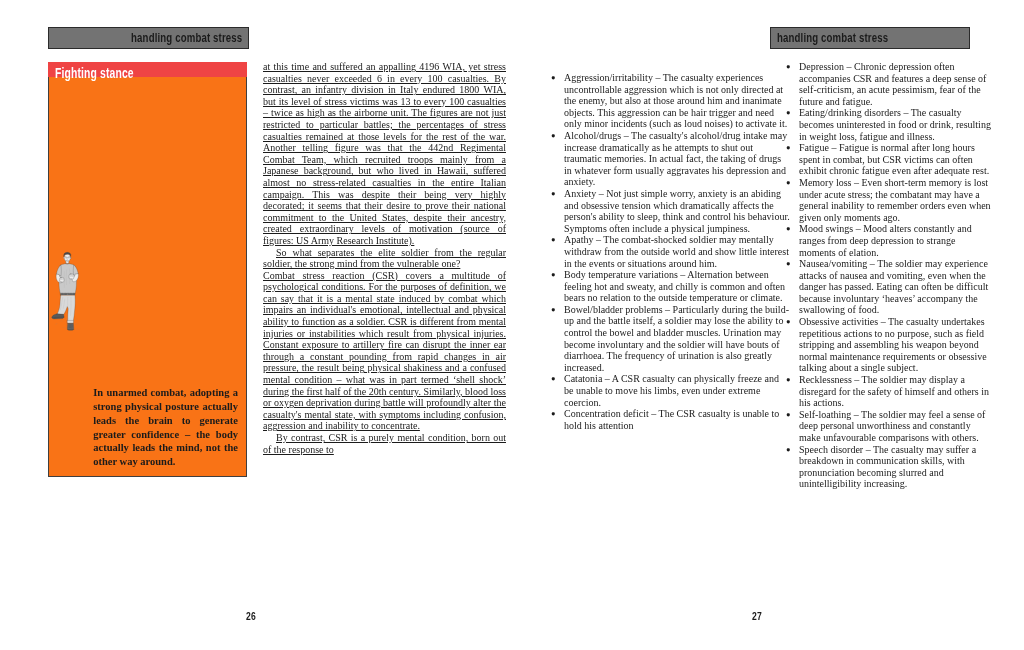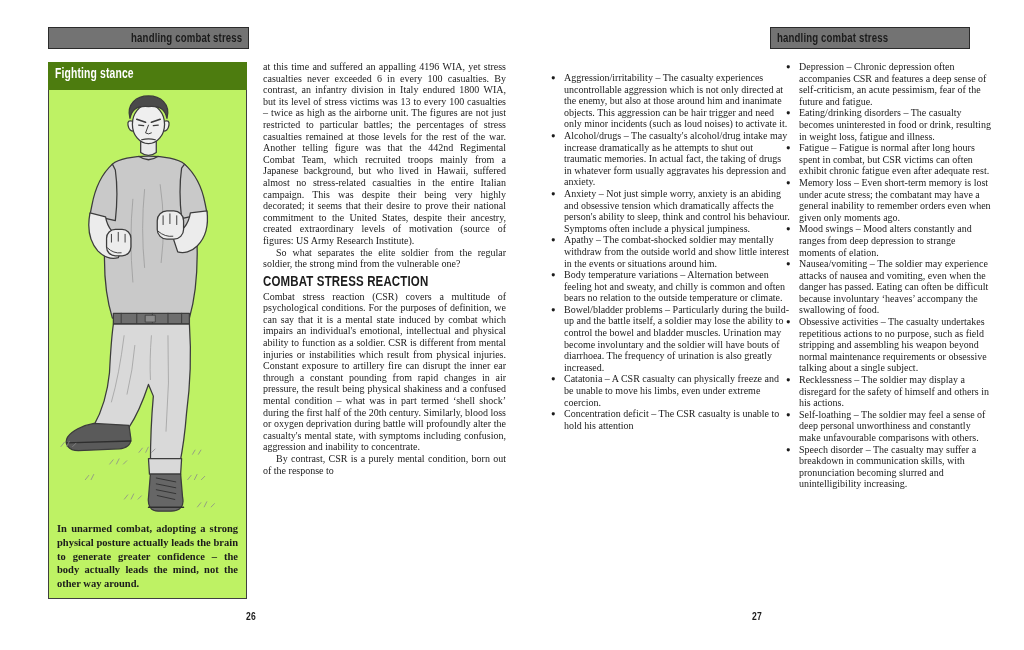--- a/index.html
+++ b/index.html
@@ -19,41 +19,41 @@
 
   .header-box{
     border:1px solid #2b2b2b;height:20px;line-height:20px;font-size:13px;background:#737373;
   }
   .header-box.align-right{text-align:right;padding-right:6px;width:193px;}
   .header-box.align-left{text-align:left;padding-left:6px;width:192px;}
 
   
   .figure{left:48px;top:62px;width:199px;}
   .fig-title{
-    background:#4d7c0f;color:#ffffff;height:28px;line-height:23px;
+    background:#ef4444;color:#ffffff;height:15px;line-height:23px;
     padding-left:7px;font-size:14px;
   }
   .fig-body{
-    border:1px solid #3f3f3f;border-top:none;height:509px;background:#bef264;
-    display:flex;flex-direction:column;box-sizing:border-box;
+    border:1px solid #3f3f3f;border-top:none;height:400px;background:#f97316;
+    display:flex;flex-direction:row;box-sizing:border-box;
   }
   .fig-body svg{display:block;margin:2px auto 0;}
   figure{margin:0;}
   figcaption{
     margin-top:auto;font-weight:700;font-size:10.5px;line-height:13.8px;
     padding:0 8px 7px 8px;text-align:justify;
   }
 
   
   .col{font-size:10px;line-height:11.6px;}
   .col1{left:263px;top:61px;width:243px;}
   .col2{left:551px;top:61px;width:239px;}
   .col3{left:786px;top:61px;width:207px;}
   .col p{margin:0;}
-  .just{text-align:justify;}
+  .just{text-align:justify;text-decoration:underline;}
   .indent{text-indent:13px;}
   h2.csr{margin:4px 0 2px 0;font-size:14px;line-height:15px;font-weight:700;}
   h2.csr .cond{transform:scaleX(0.82);}
 
   .bullets{list-style:none;margin:0;padding:0;}
   .col2 .bullets{margin-top:11px;}
   .bullets li{position:relative;padding-left:13px;text-align:left;}
   .bm{position:absolute;left:0;top:0;font-size:7.5px;line-height:11.6px;}
   .bullets b{font-weight:400;text-align:center;}
   .cont{margin-left:13px;text-align:left;}
@@ -144,23 +144,20 @@
             <path d="M145,372 l3,-5 m3,5 l3,-5"></path>
           </g>
         </svg>
         <figcaption>In unarmed combat, adopting a strong physical posture actually leads the brain to generate greater confidence – the body actually leads the mind, not the other way around.</figcaption>
       </div>
     </figure>
 
     <div class="abs col col1">
       <p class="just">at this time and suffered an appalling 4196 WIA, yet stress casualties never exceeded 6 in every 100 casualties. By contrast, an infantry division in Italy endured 1800 WIA, but its level of stress victims was 13 to every 100 casualties – twice as high as the airborne unit. The figures are not just restricted to particular battles; the percentages of stress casualties remained at those levels for the rest of the war. Another telling figure was that the 442nd Regimental Combat Team, which recruited troops mainly from a Japanese background, but who lived in Hawaii, suffered almost no stress-related casualties in the entire Italian campaign. This was despite their being very highly decorated; it seems that their desire to prove their national commitment to the United States, despite their ancestry, created extraordinary levels of motivation (source of figures: US Army Research Institute).</p>
       <p class="just indent">So what separates the elite soldier from the regular soldier, the strong mind from the vulnerable one?</p>
-      <h2 class="csr">
-        <span class="cond">COMBAT STRESS REACTION</span>
-      </h2>
       <p class="just">Combat stress reaction (CSR) covers a multitude of psychological conditions. For the purposes of definition, we can say that it is a mental state induced by combat which impairs an individual's emotional, intellectual and physical ability to function as a soldier. CSR is different from mental injuries or instabilities which result from physical injuries. Constant exposure to artillery fire can disrupt the inner ear through a constant pounding from rapid changes in air pressure, the result being physical shakiness and a confused mental condition – what was in part termed ‘shell shock’ during the first half of the 20th century. Similarly, blood loss or oxygen deprivation during battle will profoundly alter the casualty's mental state, with symptoms including confusion, aggression and inability to concentrate.</p>
       <p class="just indent">By contrast, CSR is a purely mental condition, born out of the response to</p>
     </div>
 
     <div class="abs col col2">
       <ul class="bullets">
           <li><span class="bm">●</span><b>Aggression/irritability</b><span> – The casualty experiences uncontrollable aggression which is not only directed at the enemy, but also at those around him and inanimate objects. This aggression can be hair trigger and need only minor incidents (such as loud noises) to activate it.</span></li>
           <li><span class="bm">●</span><b>Alcohol/drugs</b><span> – The casualty's alcohol/drug intake may increase dramatically as he attempts to shut out traumatic memories. In actual fact, the taking of drugs in whatever form usually aggravates his depression and anxiety.</span></li>
           <li><span class="bm">●</span><b>Anxiety</b><span> – Not just simple worry, anxiety is an abiding and obsessive tension which dramatically affects the person's ability to sleep, think and control his behaviour. Symptoms often include a physical jumpiness.</span></li>
           <li><span class="bm">●</span><b>Apathy</b><span> – The combat-shocked soldier may mentally withdraw from the outside world and show little interest in the events or situations around him.</span></li>

